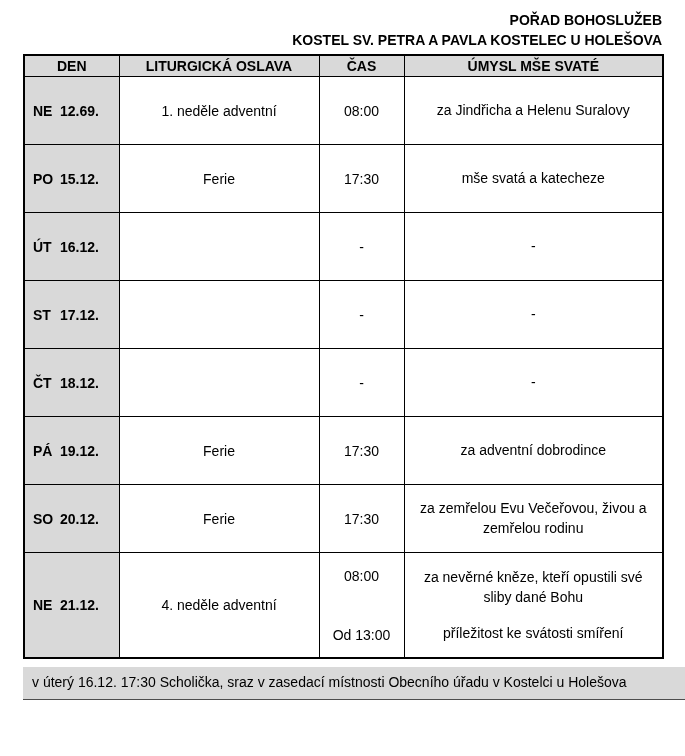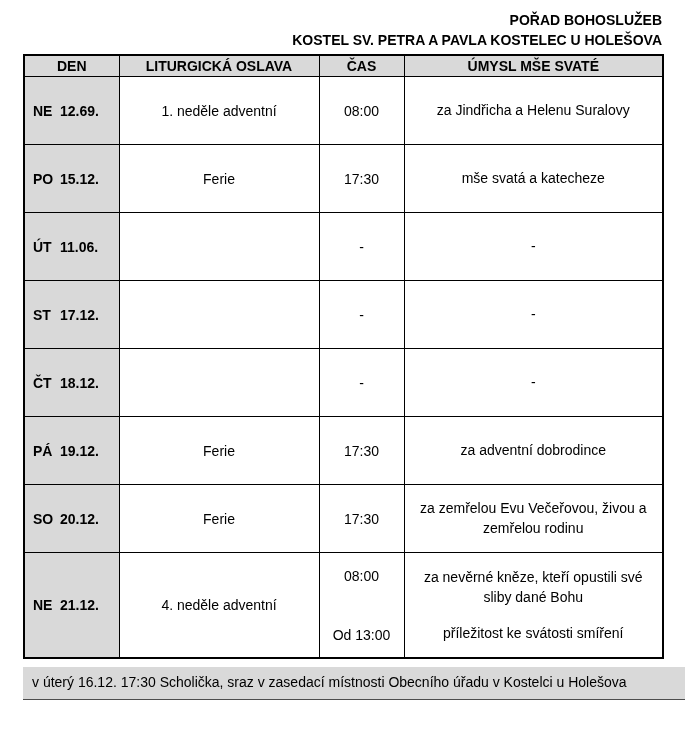--- a/index.html
+++ b/index.html
@@ -123,21 +123,21 @@
         <td class="den-cell">
           <span class="day-abbr">PO</span><span>15.12.</span>
         </td>
         <td class="feast-cell">Ferie</td>
         <td class="time-cell">17:30</td>
         <td class="intention-cell">mše svatá a katecheze</td>
       </tr>
 
       <tr class="data-row">
         <td class="den-cell">
-          <span class="day-abbr">ÚT</span><span>11.06.</span>
+          <span class="day-abbr">ÚT</span><span>16.12.</span>
         </td>
         <td class="feast-cell"></td>
         <td class="time-cell">-</td>
         <td class="intention-cell">-</td>
       </tr>
 
       <tr class="data-row">
         <td class="den-cell">
           <span class="day-abbr">ST</span><span>17.12.</span>
         </td>

